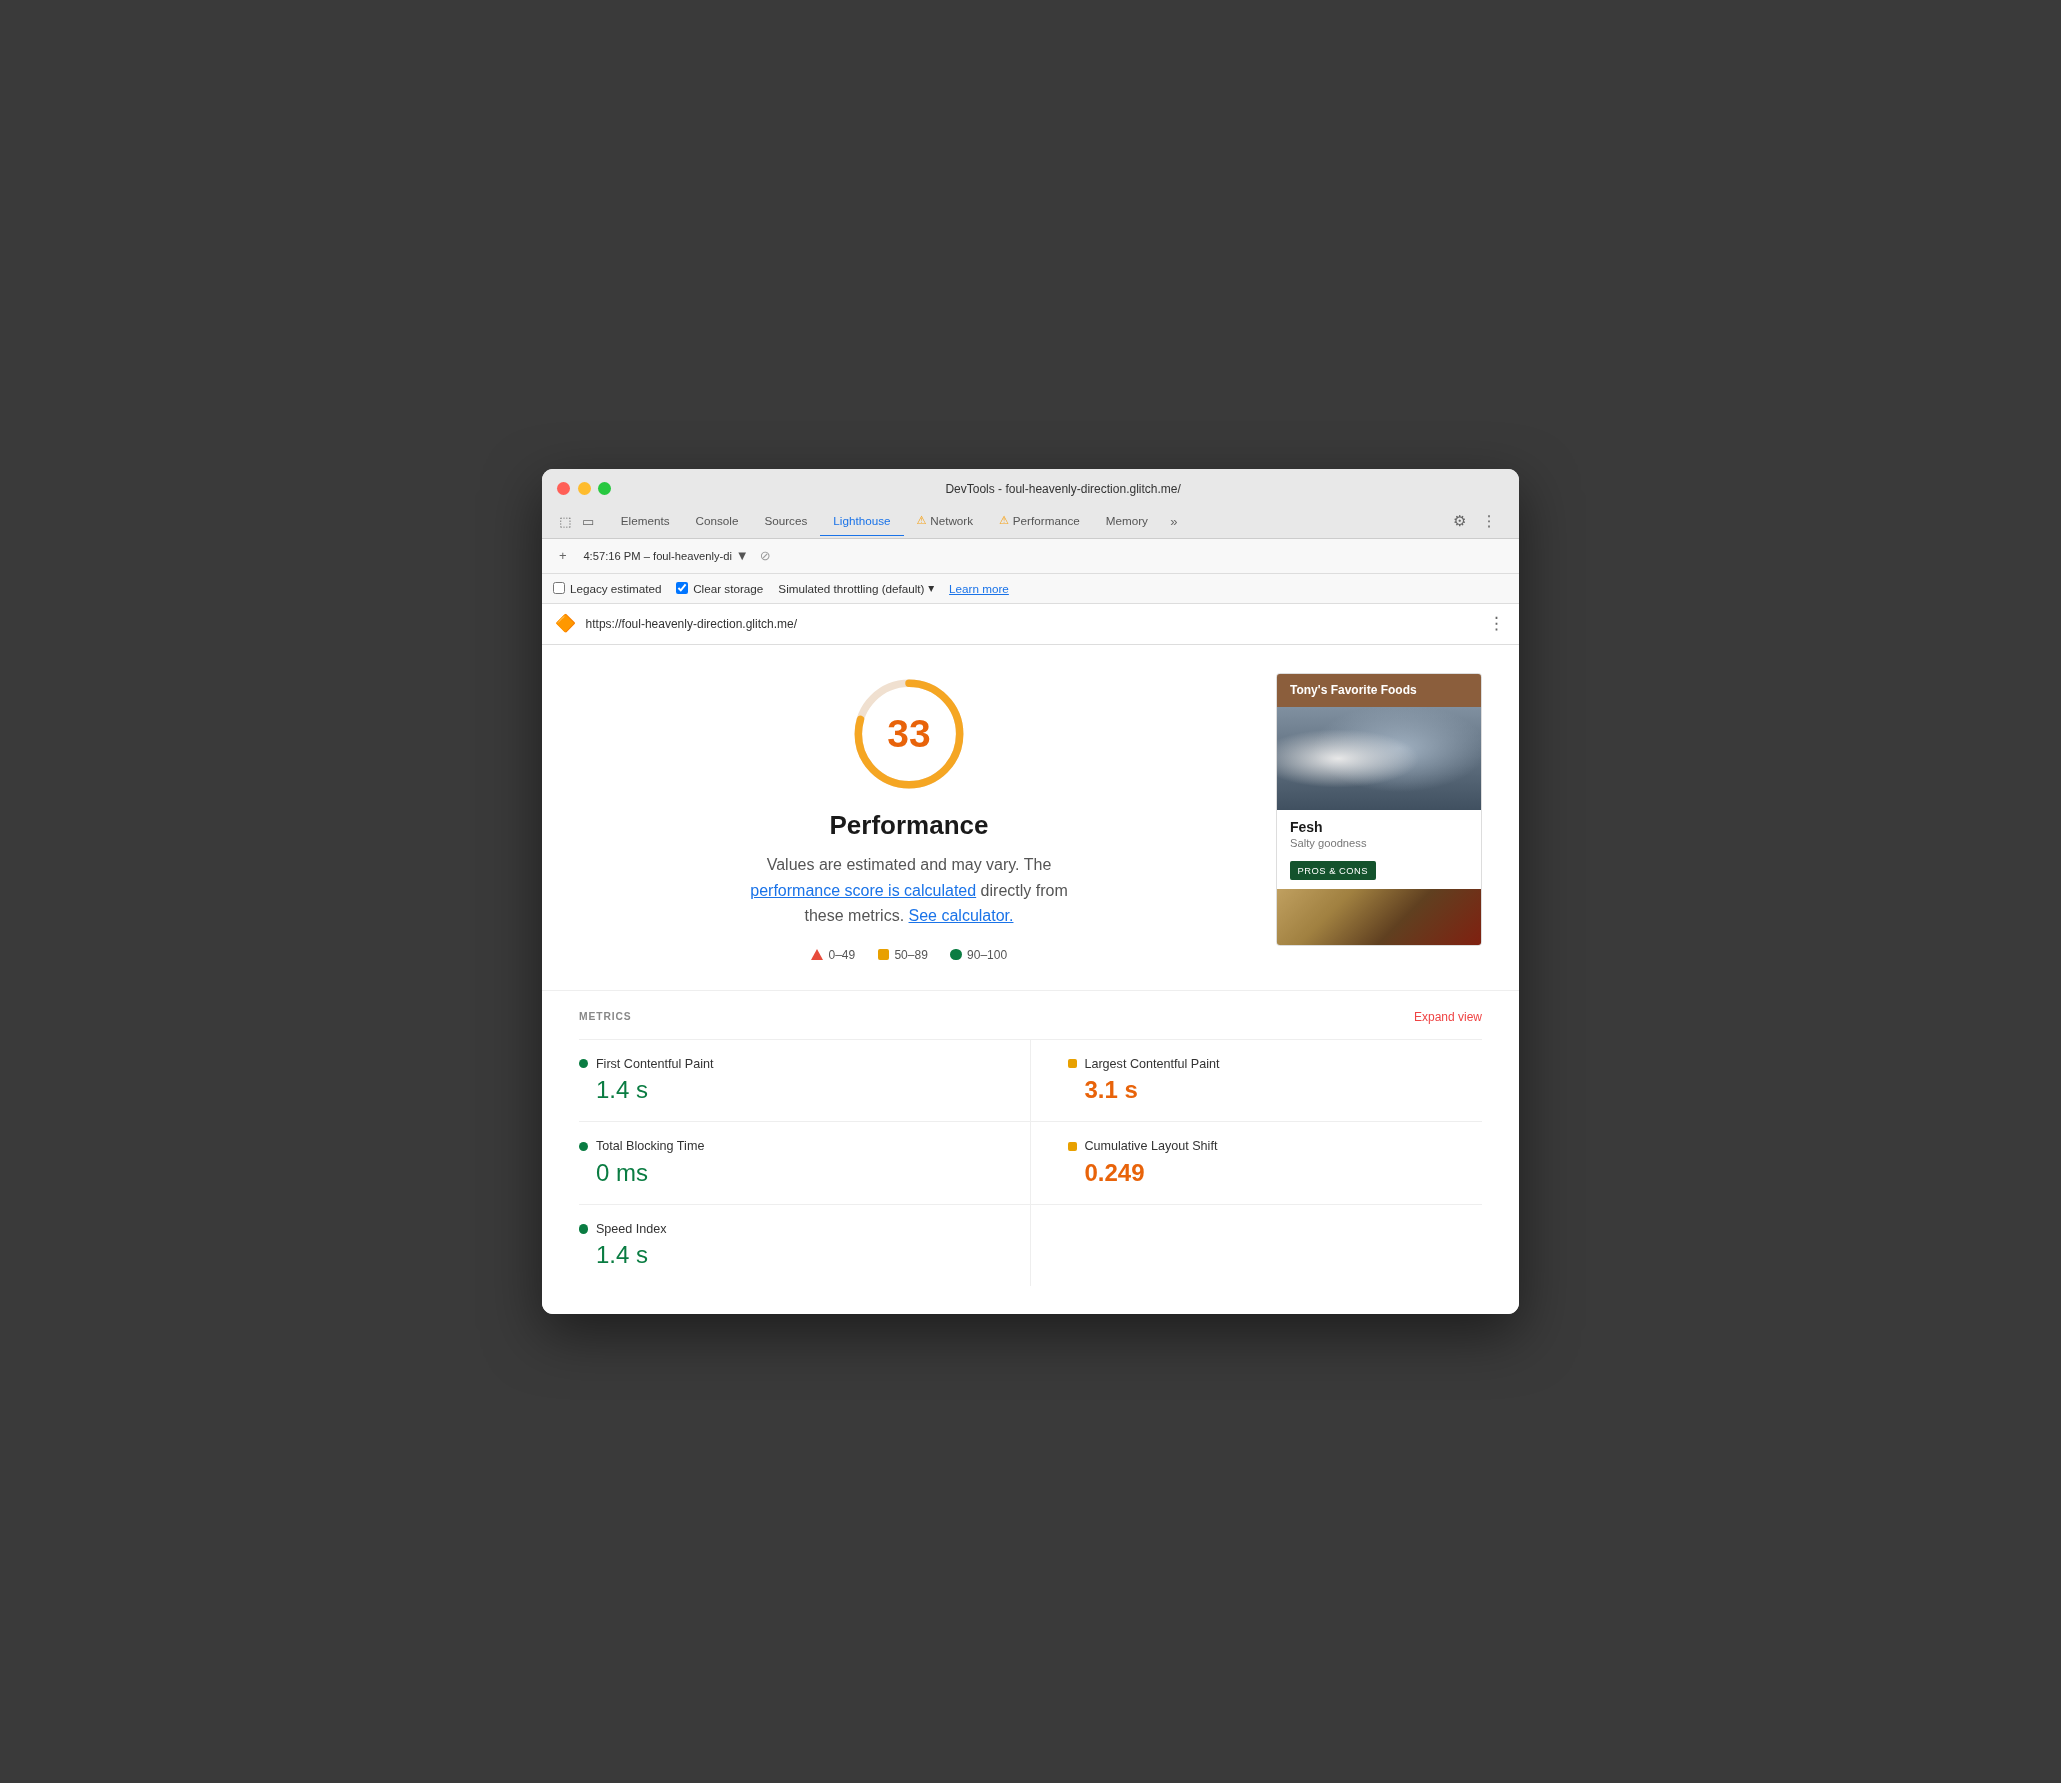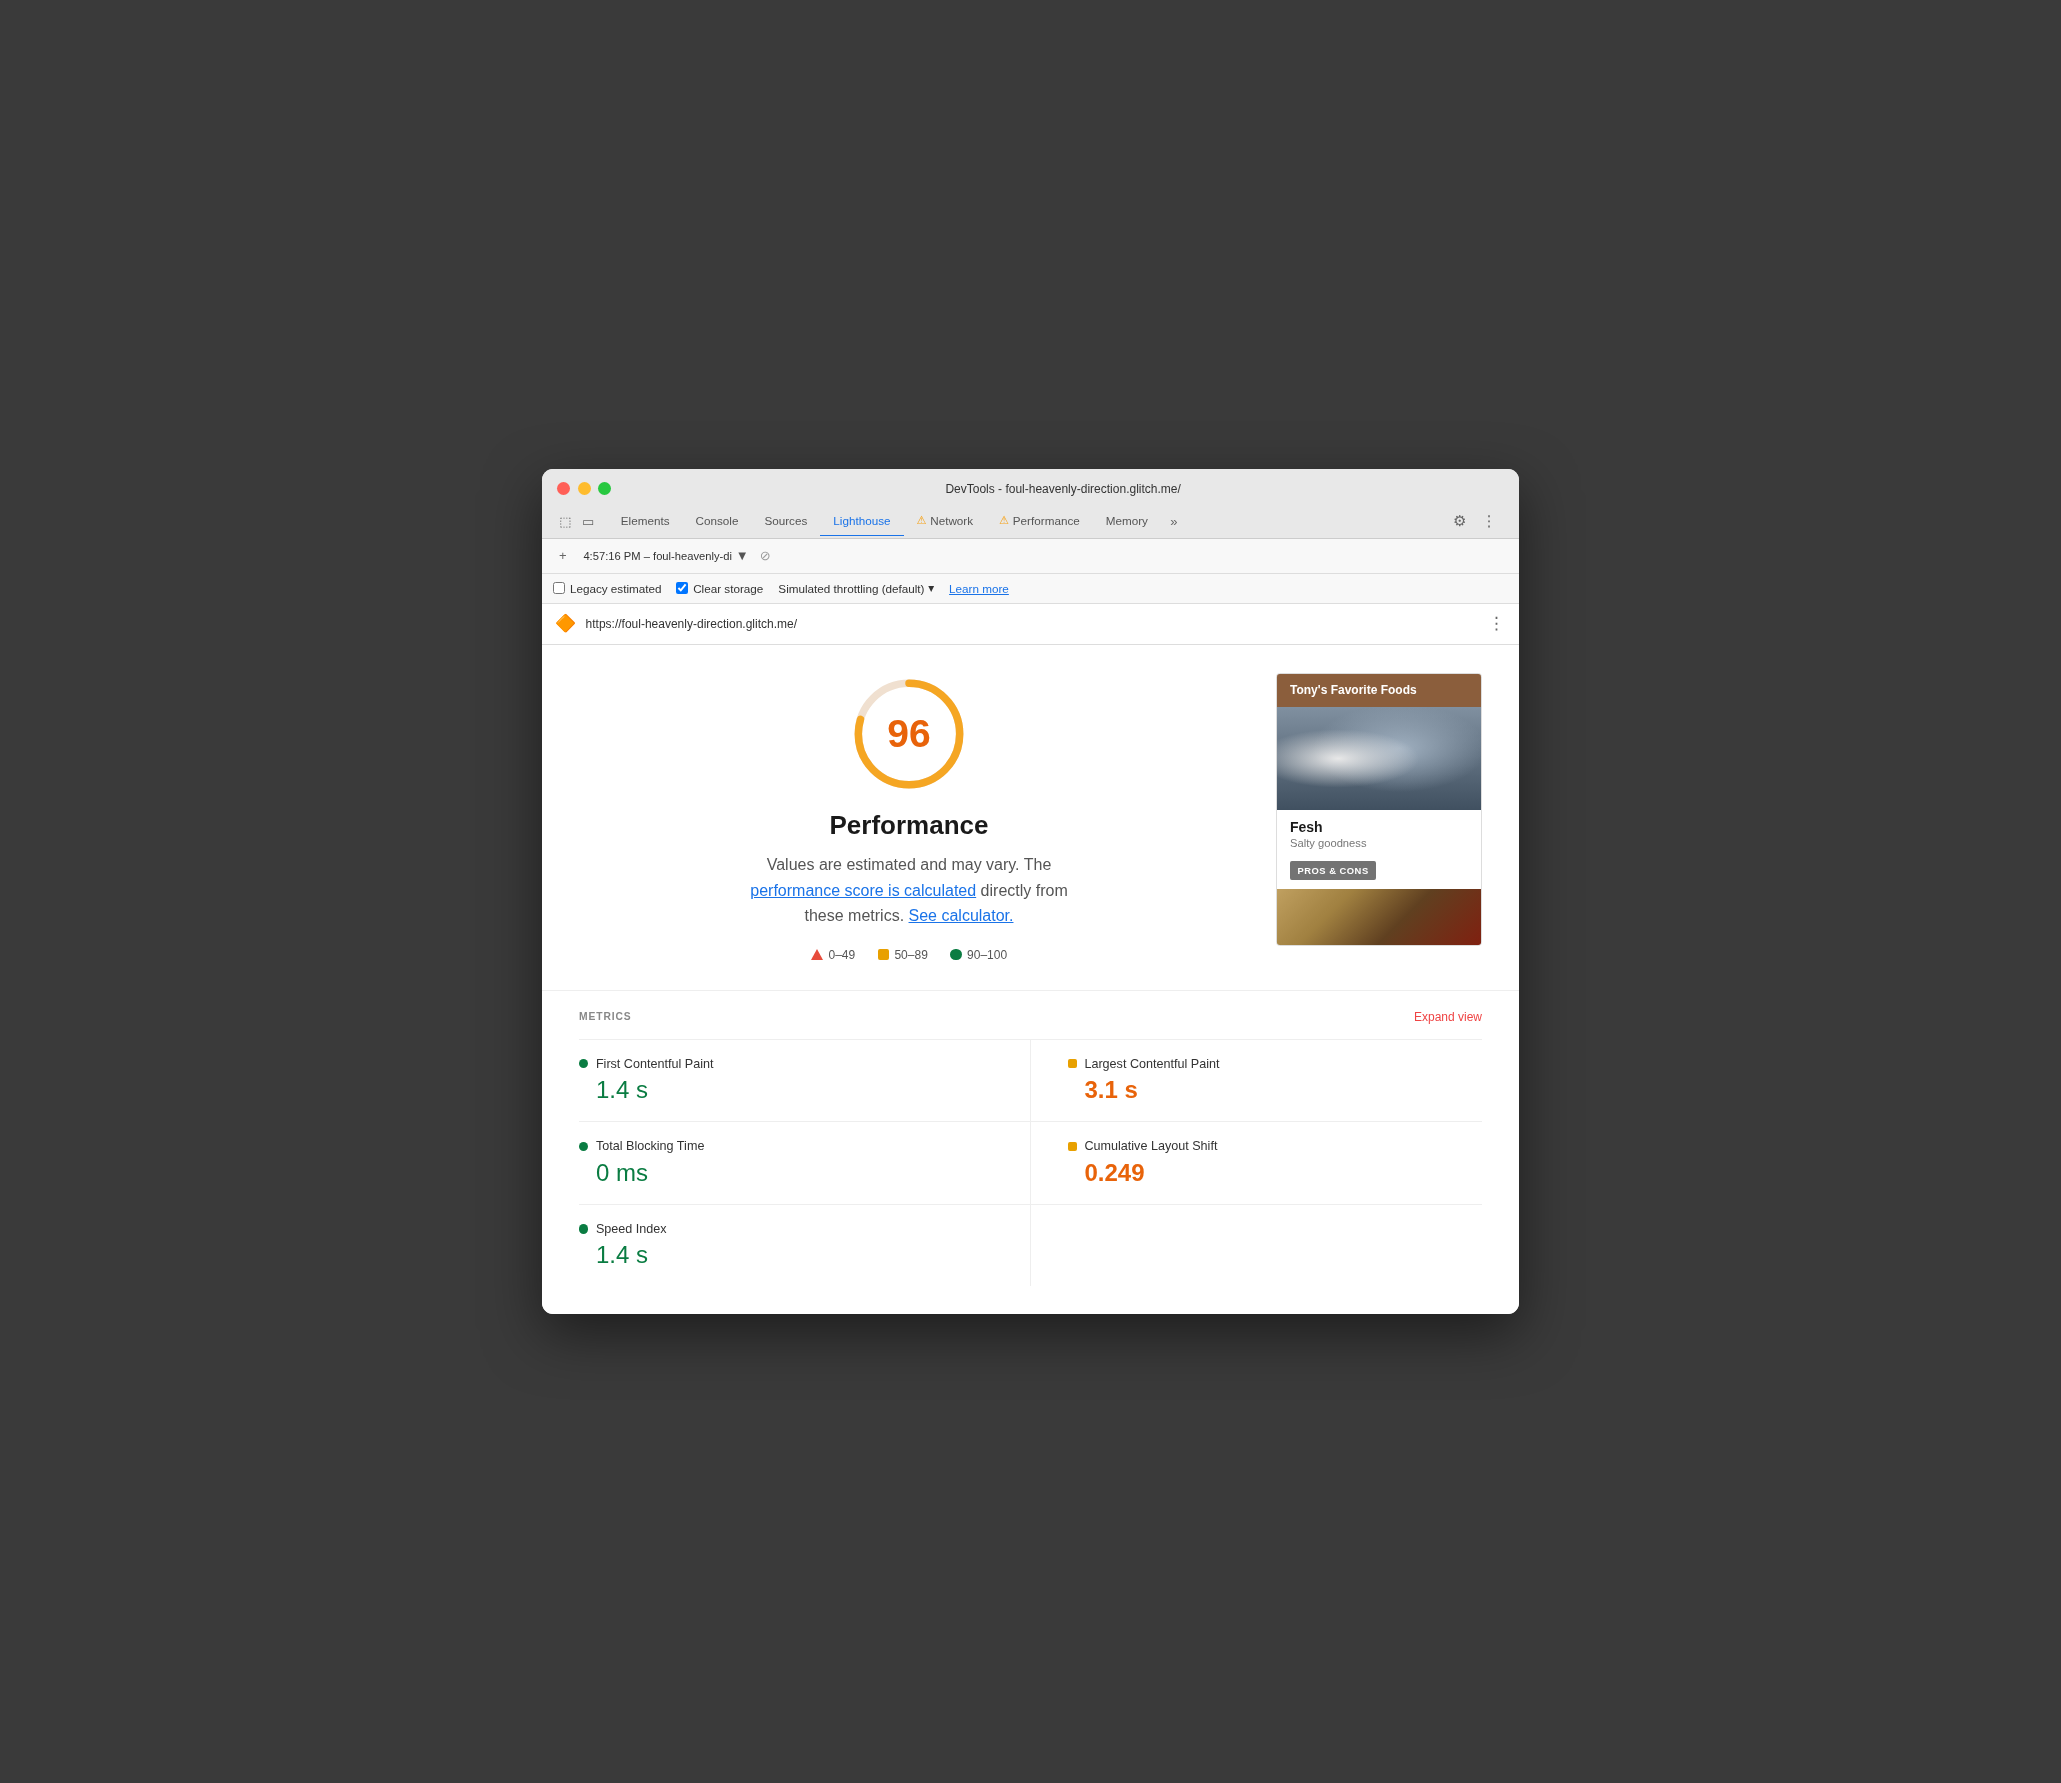--- a/index.html
+++ b/index.html
@@ -320,27 +320,27 @@
       font-weight: 600;
       color: #1a1a1a;
       margin-bottom: 1.9px;
     }
     .card-subtitle {
       font-size: 11.2px;
       color: #777;
       margin-bottom: 11px;
     }
     .card-button {
-      background: #737373;
+      background: #14532d;
       color: white;
       font-size: 9.4px;
       padding: 3.7px 7.5px;
       border-radius: 1.9px;
       display: inline-block;
-      font-weight: 700;
+      font-weight: 400;
       letter-spacing: 0.5px;
     }
     .card-image2 {
       width: 100%;
       height: 56px;
       background: linear-gradient(135deg, #c0a060 0%, #a08040 30%, #604020 60%, #802010 100%);
     }
     
     .metrics-section {
       padding: 0 37px 28px;
@@ -496,21 +496,21 @@
 
     <div class="score-section">
 
       <div class="score-ring">
         <svg width="122" height="122" viewBox="0 0 130 130">
 
           <circle cx="65" cy="65" r="54" fill="none" stroke="#f0e0d0" stroke-width="8"></circle>
 
           <circle cx="65" cy="65" r="54" fill="none" stroke="#f5a623" stroke-width="8" stroke-dasharray="270 339.3" stroke-dashoffset="0" stroke-linecap="round"></circle>
         </svg>
-        <div class="score-number">96</div>
+        <div class="score-number">33</div>
       </div>
 
       <div class="score-label">Performance</div>
 
       <div class="score-desc">
         <span>Values are estimated and may vary. The</span>
         <a class="learn-more"> performance score is calculated</a>
         <span> directly from these metrics. </span>
         <a class="learn-more">See calculator.</a>
       </div>

